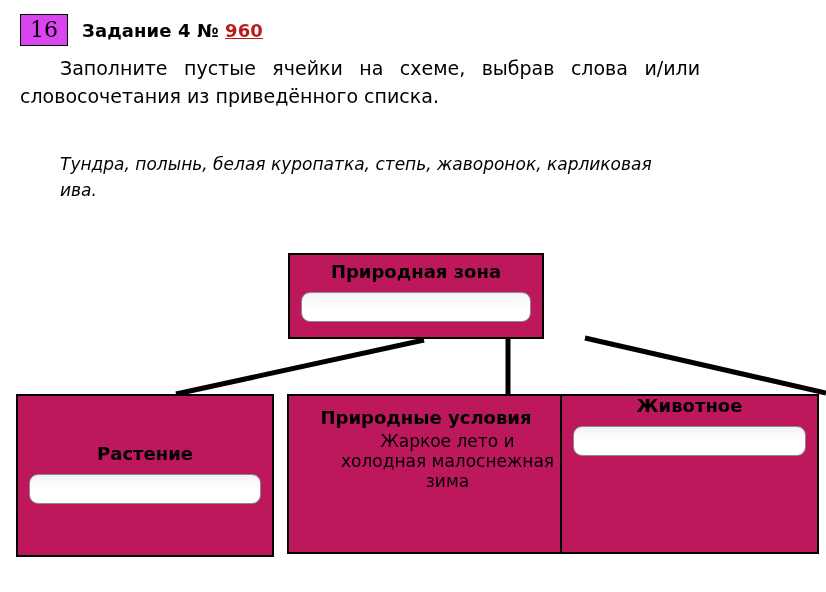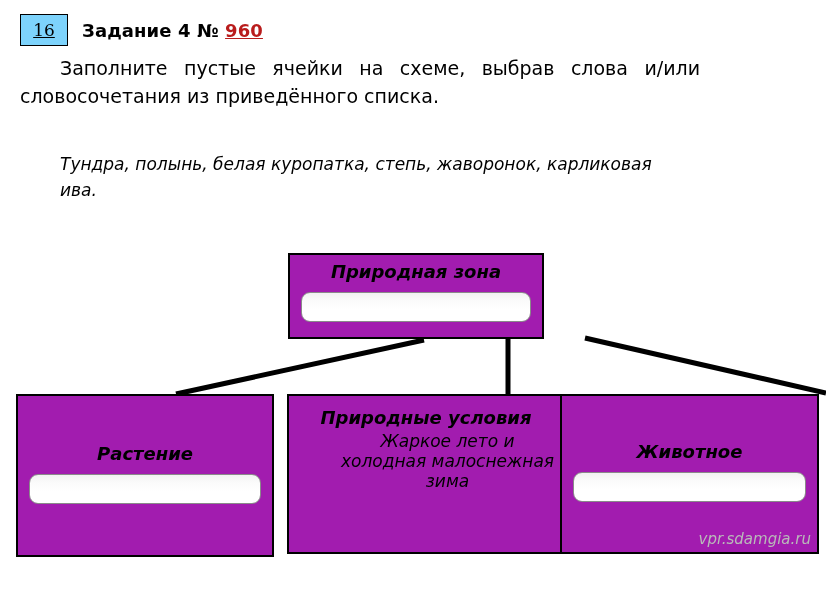--- a/index.html
+++ b/index.html
@@ -25,25 +25,24 @@
     align-items: center;
     gap: 14px;
   }
   #task-number-box {
     border: 1.5px solid #000;
     width: 46px;
     height: 30px;
     display: flex;
     align-items: center;
     justify-content: center;
-    font-size: 17px;
+    font-size: 22px;
     font-family: "DejaVu Serif", serif;
     line-height: 1;
-    background: #7dd3fc;
-    text-decoration: underline;
+    background: #d946ef;
   }
   #task-title {
     font-size: 18px;
     font-weight: bold;
     letter-spacing: 0.1px;
     white-space: nowrap;
   }
   #task-link {
     color: #b91c1c;
     text-decoration: underline;
@@ -86,24 +85,23 @@
     left: 0;
     top: 0;
     width: 826px;
     height: 592px;
     pointer-events: none;
   }
 
   .node-box {
     position: absolute;
     border: 2.5px solid #000;
-    background: #a21caf;
+    background: #be185d;
     box-sizing: border-box;
     z-index: 2;
-    font-style: italic;
   }
   .node-title {
     text-align: center;
     font-size: 18px;
     font-weight: bold;
     line-height: 1.15;
   }
   .node-text {
     text-align: center;
     font-size: 17px;
@@ -148,21 +146,21 @@
   }
   #node-conditions .node-text { margin-top: 2px; padding: 0 6px; }
 
   
   #node-animal {
     left: 560px;
     top: 394px;
     width: 259px;
     height: 160px;
   }
-  #node-animal .node-title { margin-top: 46px; }
+  #node-animal .node-title { }
   #node-animal .answer-field { margin: 9px 11px 0 11px; }
 
   #watermark {
     position: absolute;
     right: 6px;
     bottom: 4px;
     font-size: 15px;
     color: #b9b9b9;
     white-space: nowrap;
   }
@@ -203,16 +201,15 @@
   </div>
 
   <div class="node-box" id="node-conditions">
     <div class="node-title">Природные условия</div>
     <div class="node-text">Жаркое лето и холодная малоснежная зима</div>
   </div>
 
   <div class="node-box" id="node-animal">
     <div class="node-title">Животное</div>
     <div class="answer-field"></div>
-    <div id="watermark">vpr.sdamgia.ru</div>
   </div>
 
 </div>
 
 </body></html>

